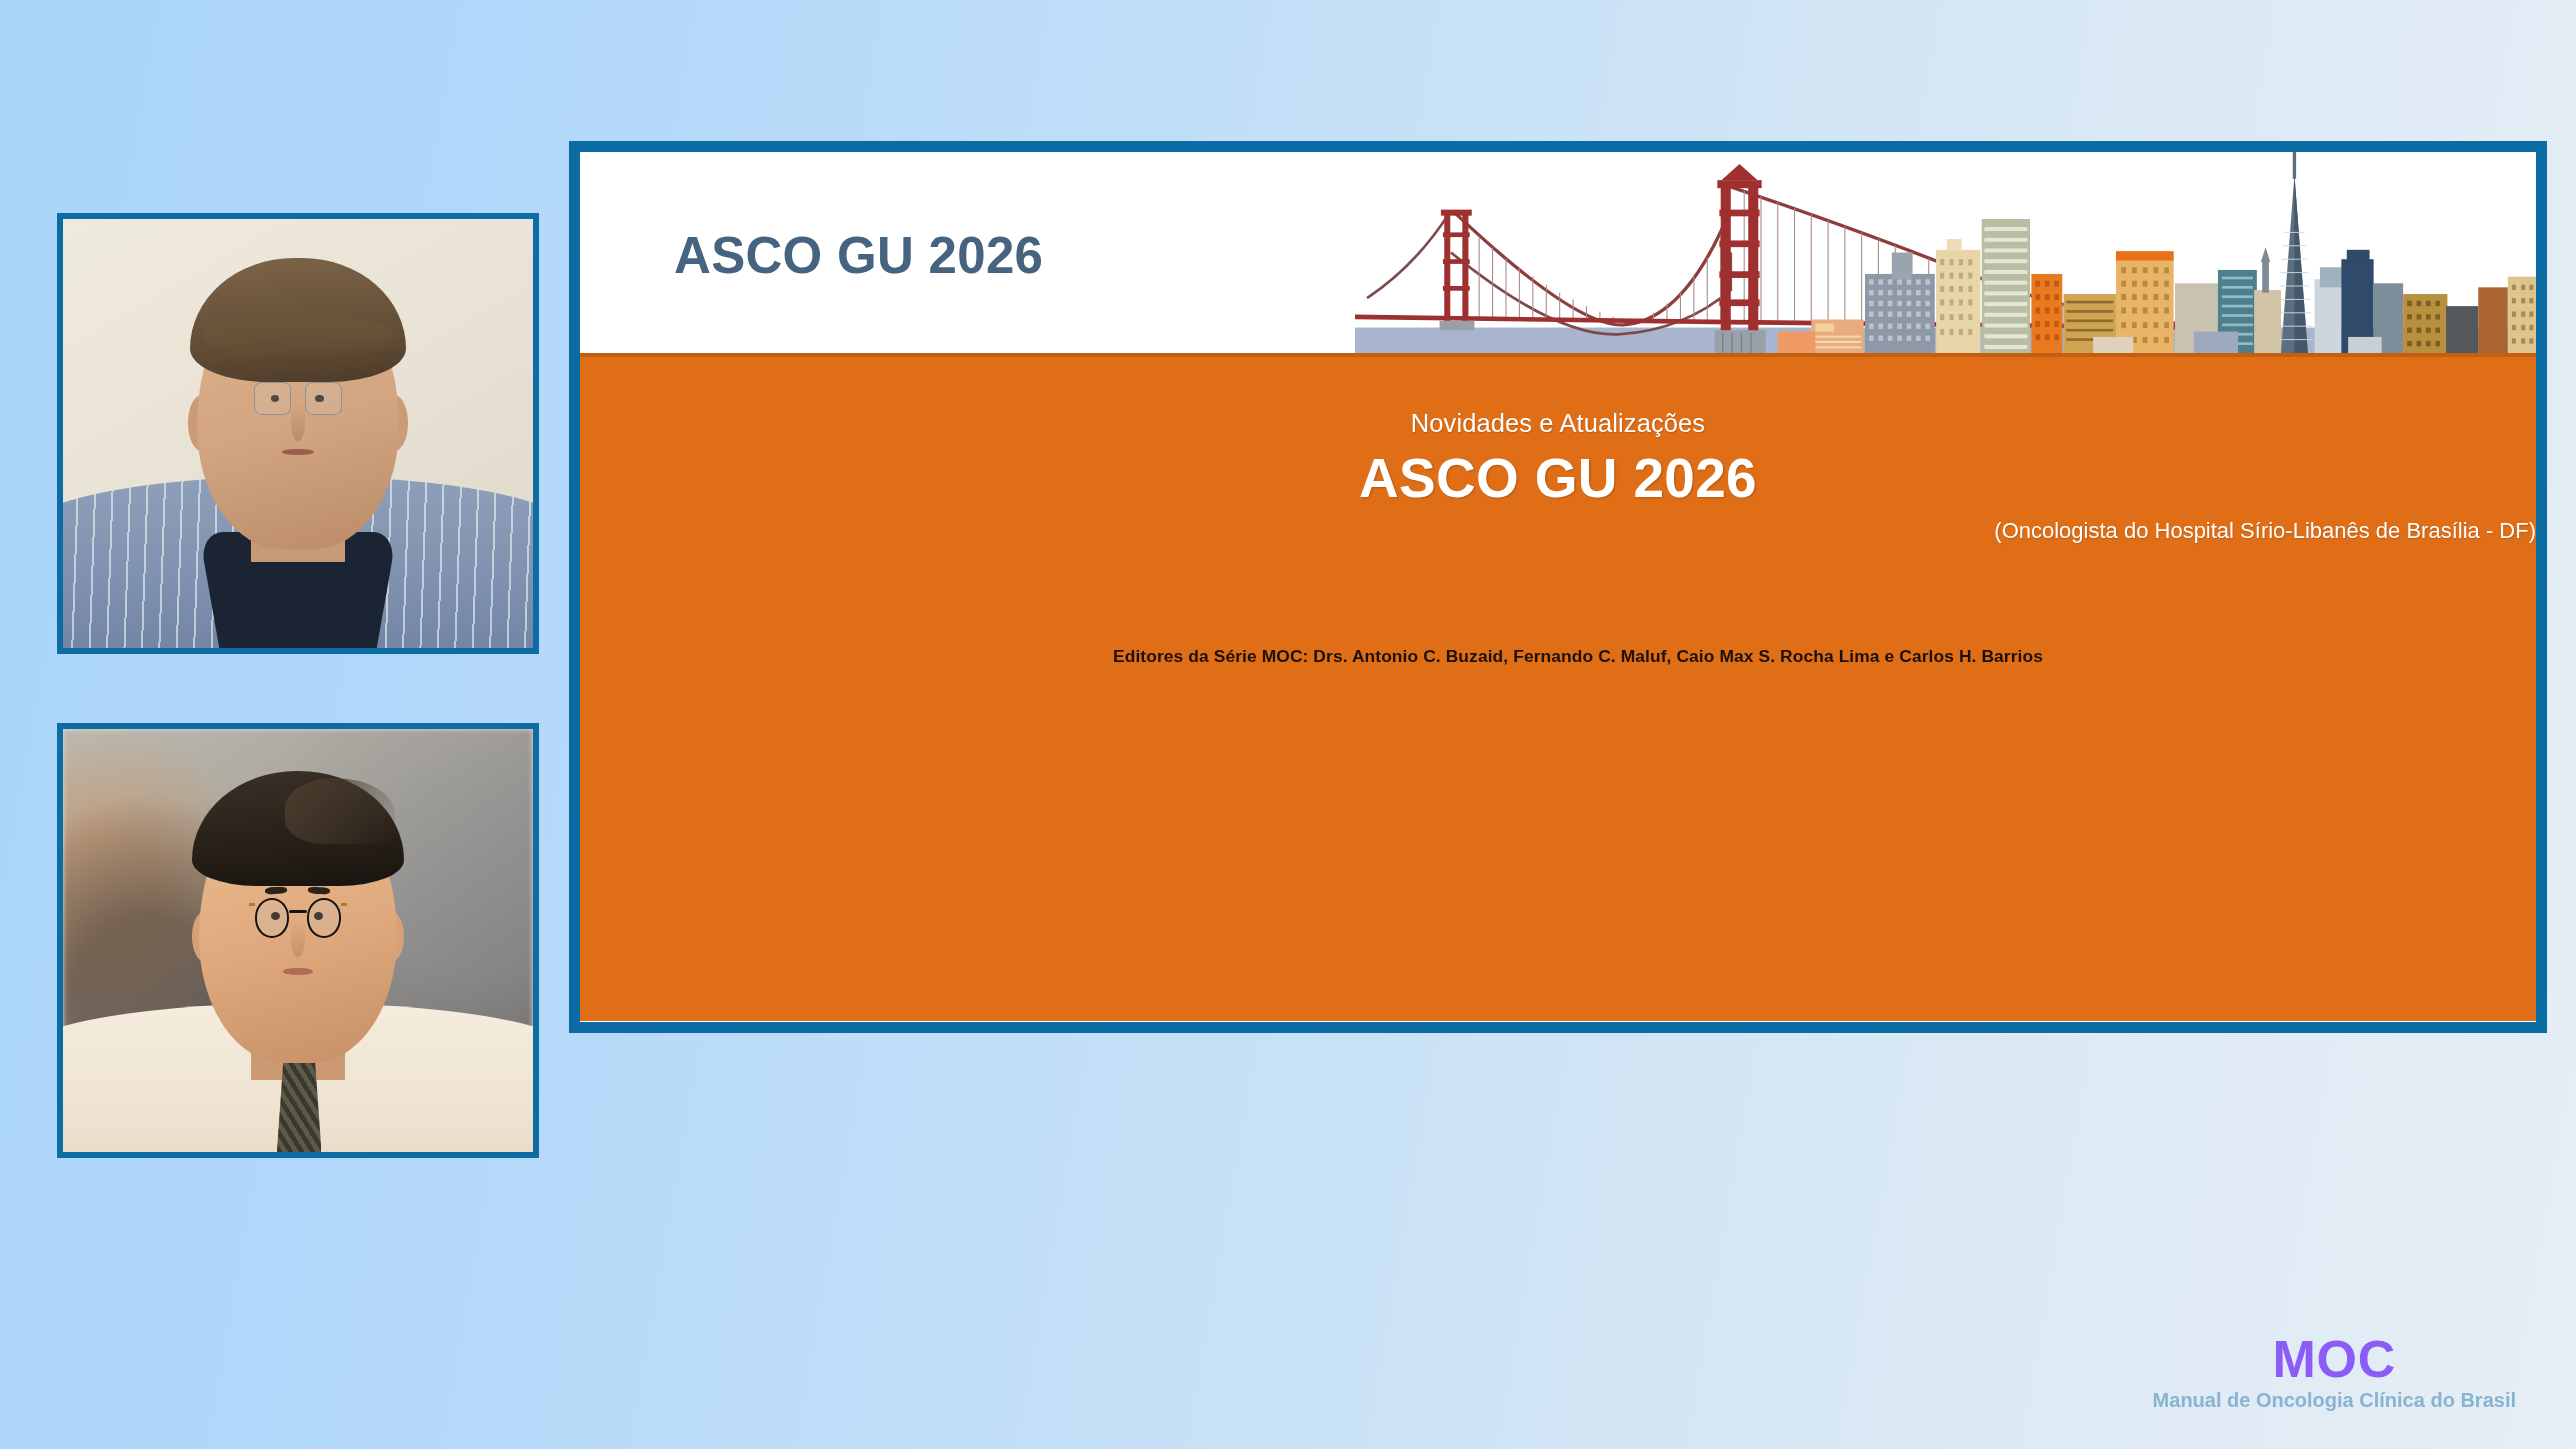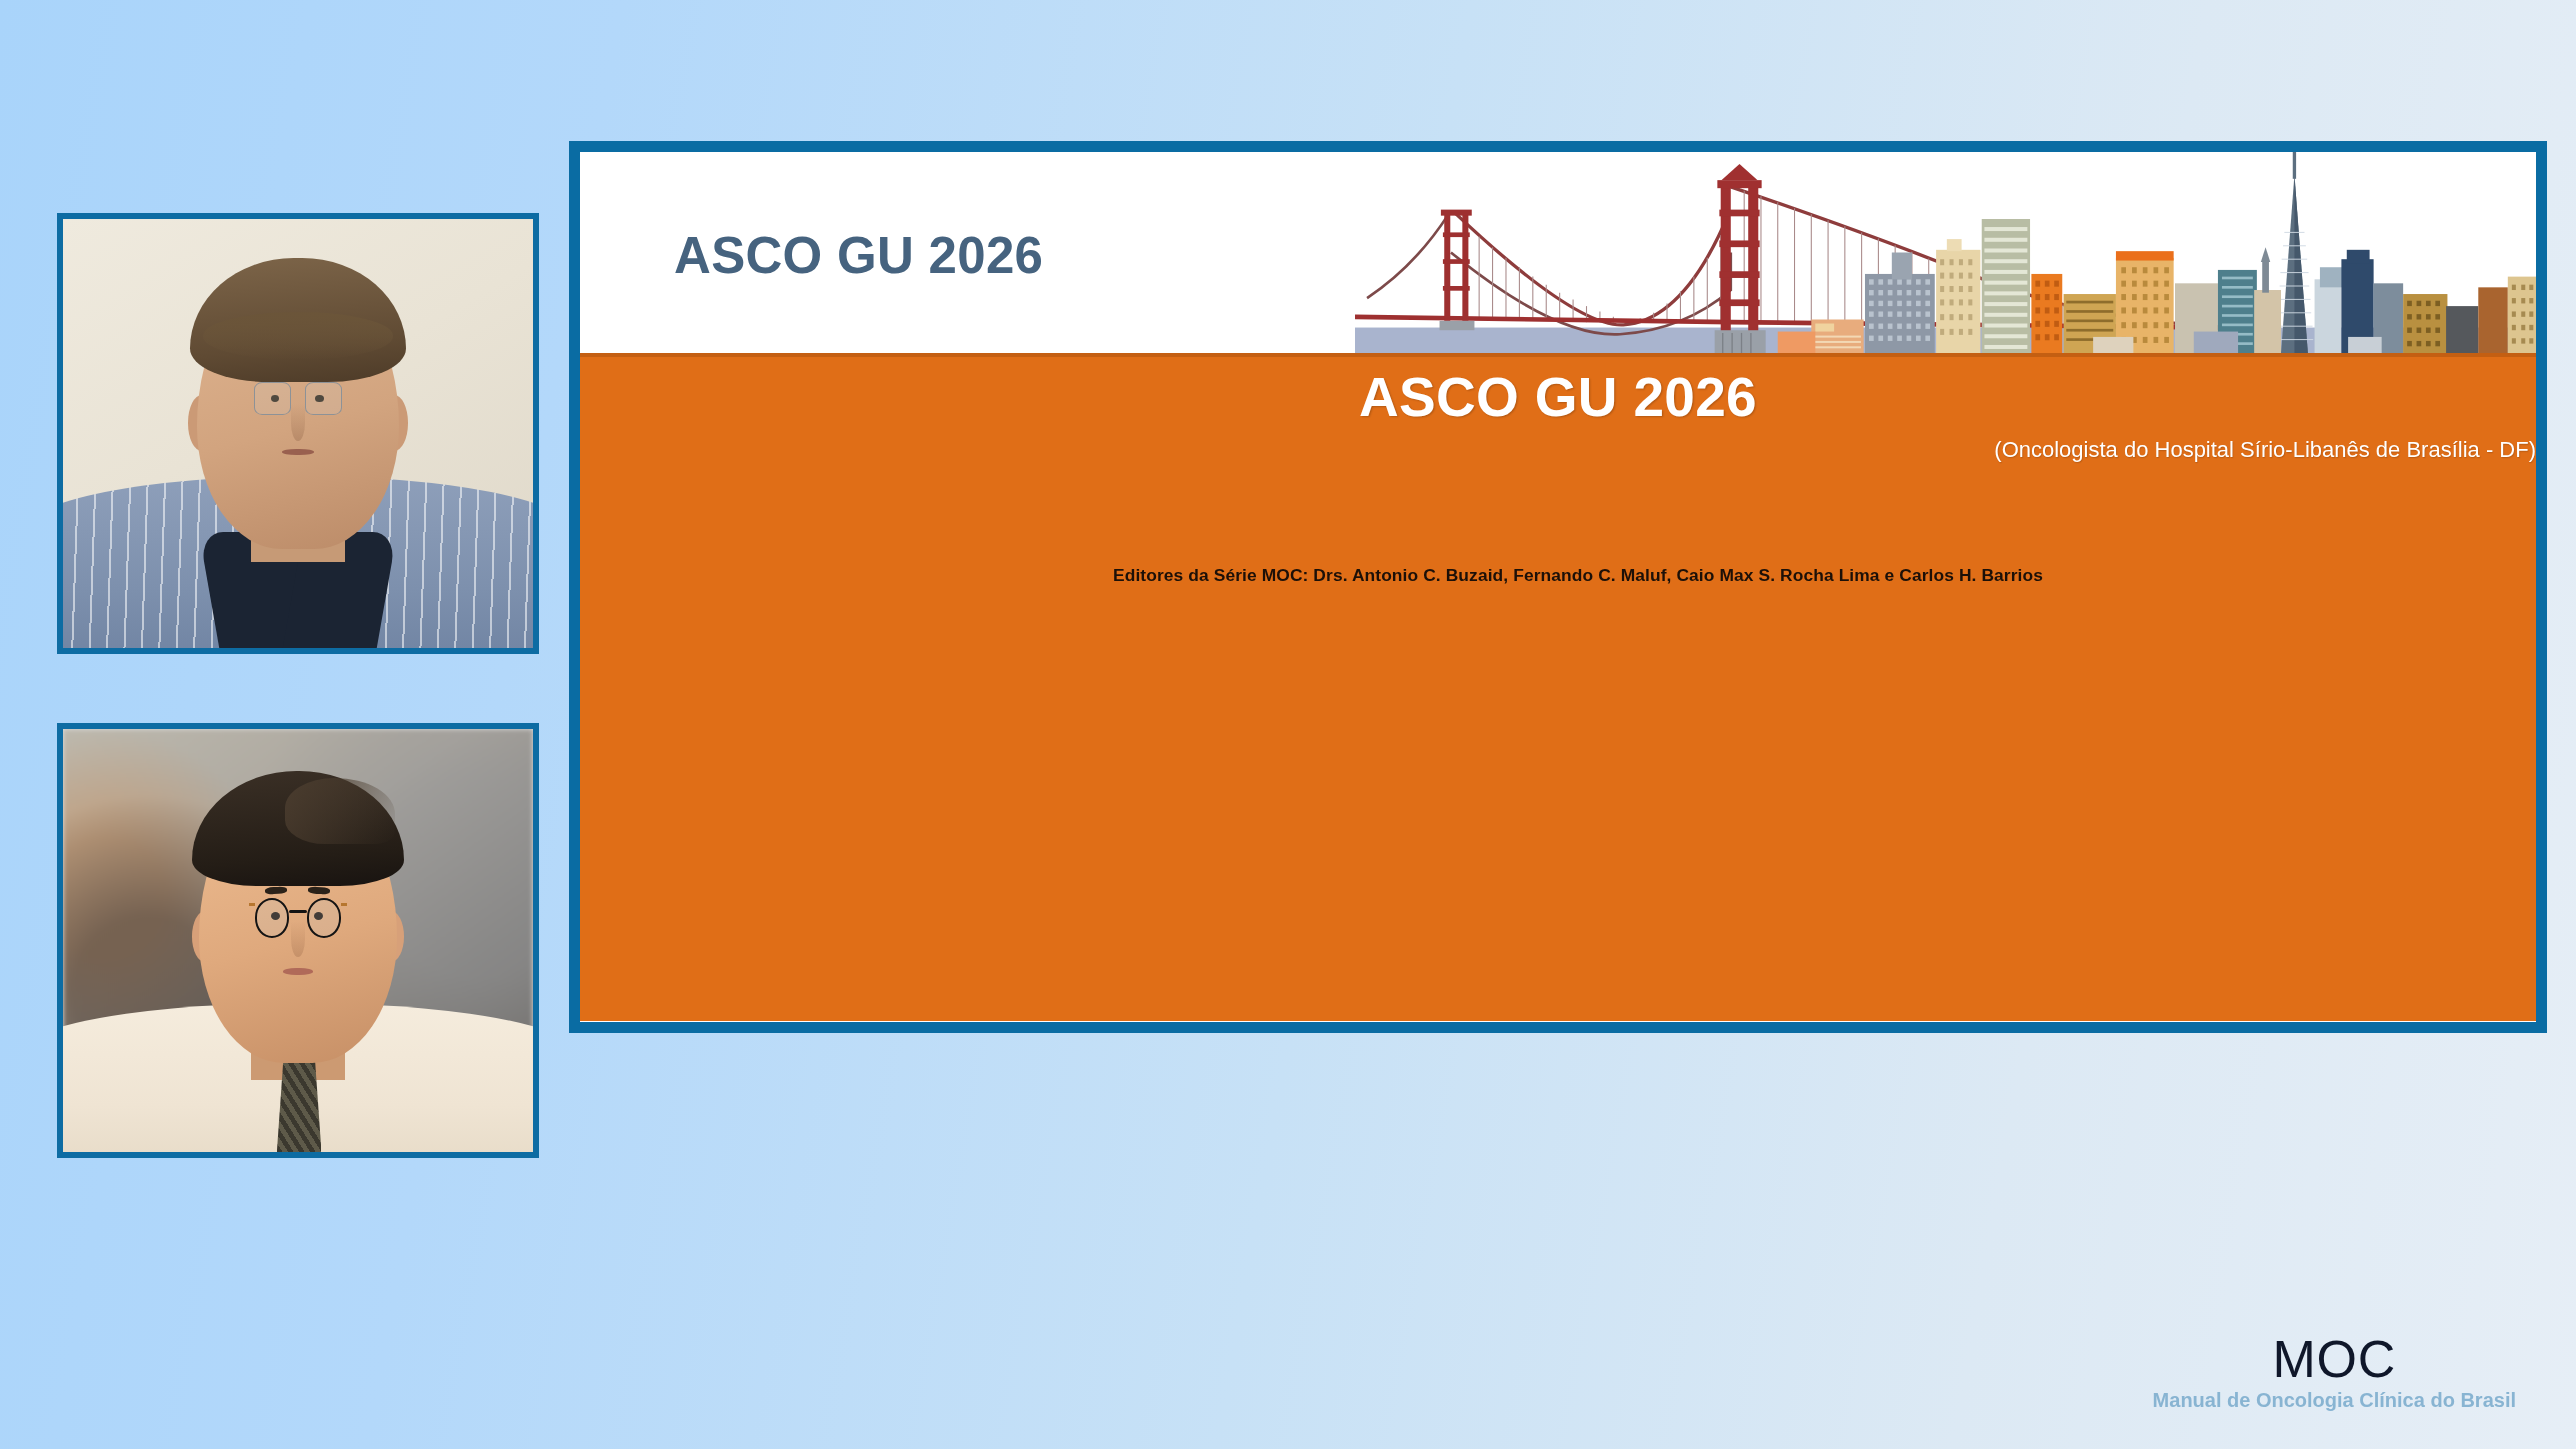--- a/index.html
+++ b/index.html
@@ -153,21 +153,21 @@
   #presenter-colon { color:#ffffff; }
   #presenter-name  { color:#ffc421; }
   #affiliation { margin-top:8px; font-size:22px; font-weight:400;
                  text-shadow:0.7px 0.7px 1.3px rgba(0,0,0,.18);text-align:right; }
   #editors { margin-top:102px; font-size:17.4px; font-weight:bold; color:#1c1008;
              letter-spacing:0.1px;margin-left:40px; }
 
   
   #moc { position:absolute; right:60px; bottom:39px; text-align:center;
          color:#7fafcf; line-height:1; }
-  #moc-mark { font-size:52px; font-weight:normal; letter-spacing:0.7px; color:#0f172a; }
+  #moc-mark { font-size:52px; font-weight:bold; letter-spacing:0.7px; color:#8b5cf6; }
   #moc-tag  { margin-top:5.4px; font-size:20px; font-weight:bold; color:#88b4d2; }
 </style>
 </head>
 <body>
 
 <div id="cam-top" class="cam">
   <div class="cam-inner">
     <div class="p1-bg"></div>
     <div class="p1-shirt"></div>
     <div class="p1-collarL"></div>
@@ -559,20 +559,21 @@
       <rect x="630" y="268" width="56" height="32" fill="#ef9a63"></rect>
       <rect x="1250" y="268" width="66" height="32" fill="#9fa9bd"></rect>
       <rect x="1100" y="276" width="60" height="24" fill="#ded2bd"></rect>
       <rect x="1480" y="276" width="50" height="24" fill="#c8cfd6"></rect>
     </svg>
 
     <div id="banner-title">ASCO GU 2026</div>
   </div>
 
   <div id="orange">
+    <div id="kicker">Novidades e Atualizações</div>
     <div id="bigtitle">ASCO GU 2026</div>
 
 
     <div id="affiliation">(Oncologista do Hospital Sírio-Libanês de Brasília - DF)</div>
 
     <div id="editors">Editores da Série MOC: Drs. Antonio C. Buzaid, Fernando C. Maluf, Caio Max S. Rocha Lima e Carlos H. Barrios</div>
   </div>
 </div>
 
 <div id="moc">

